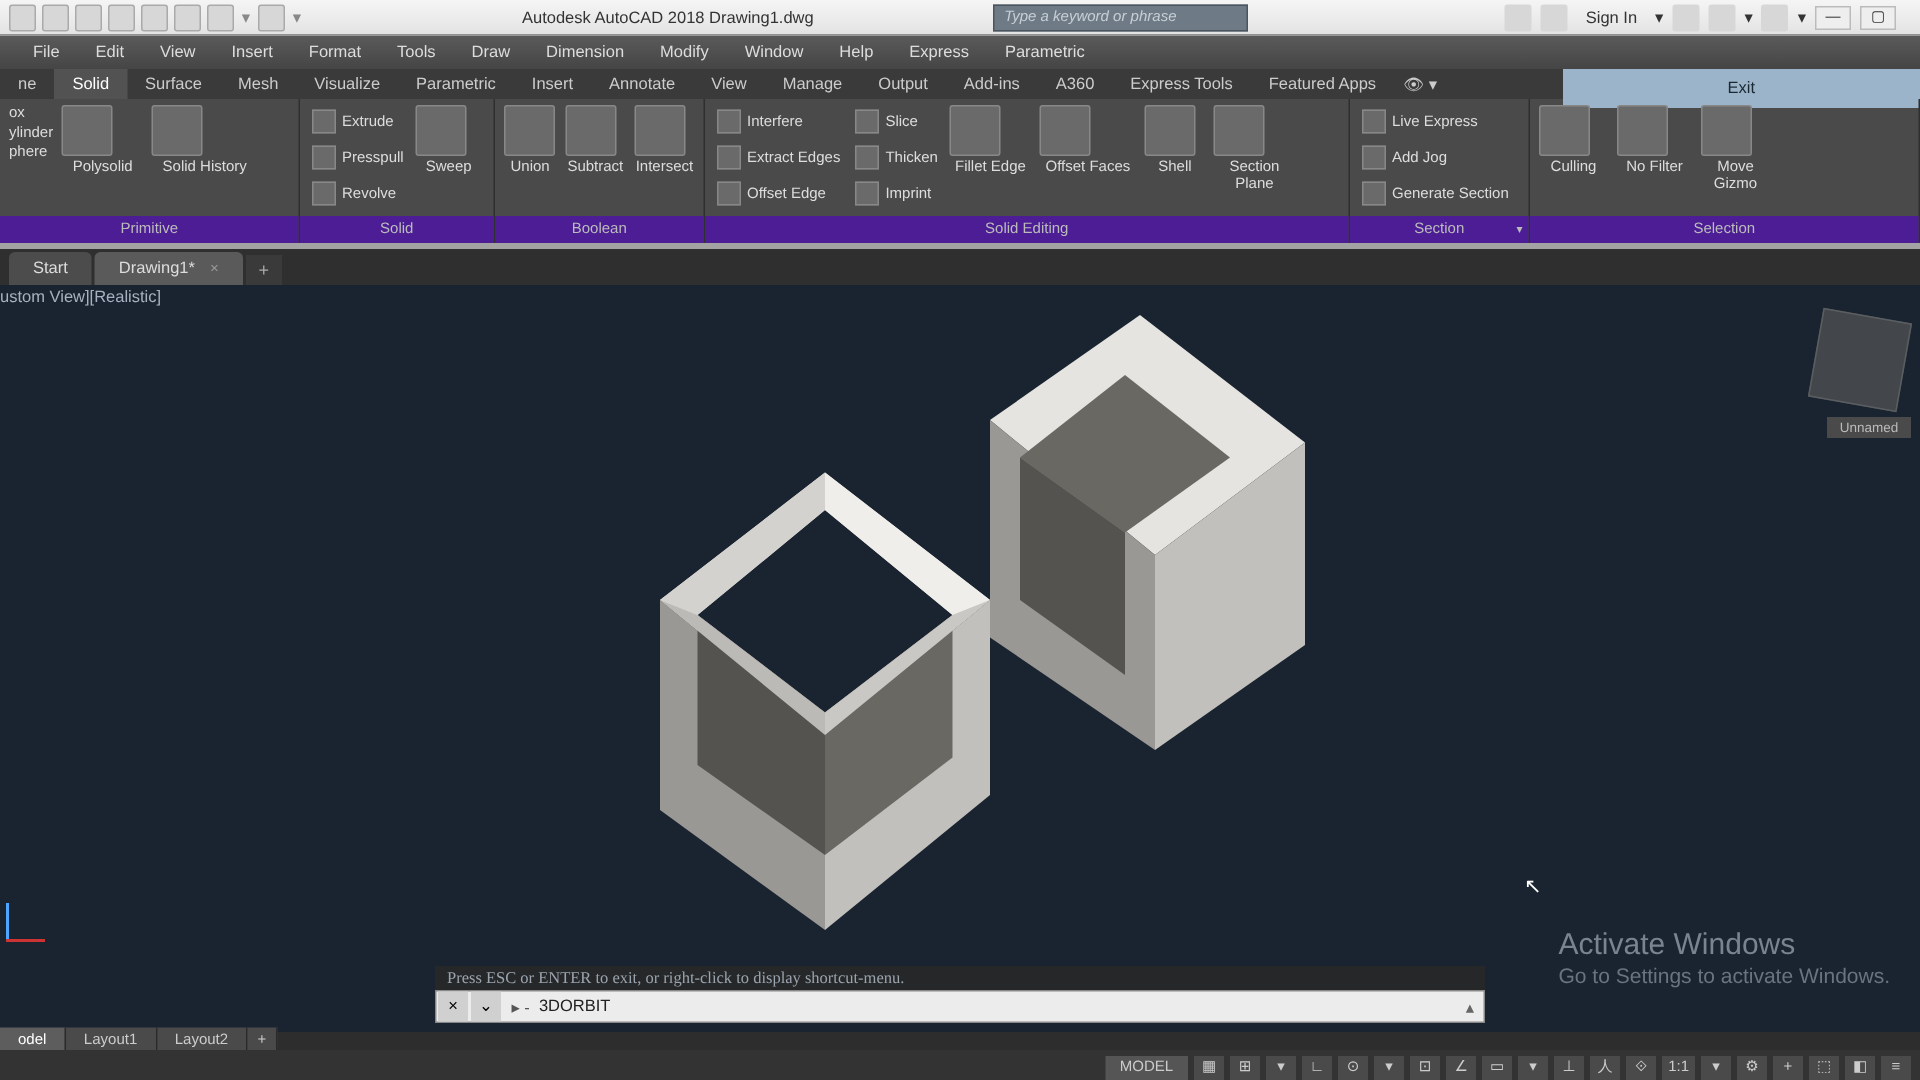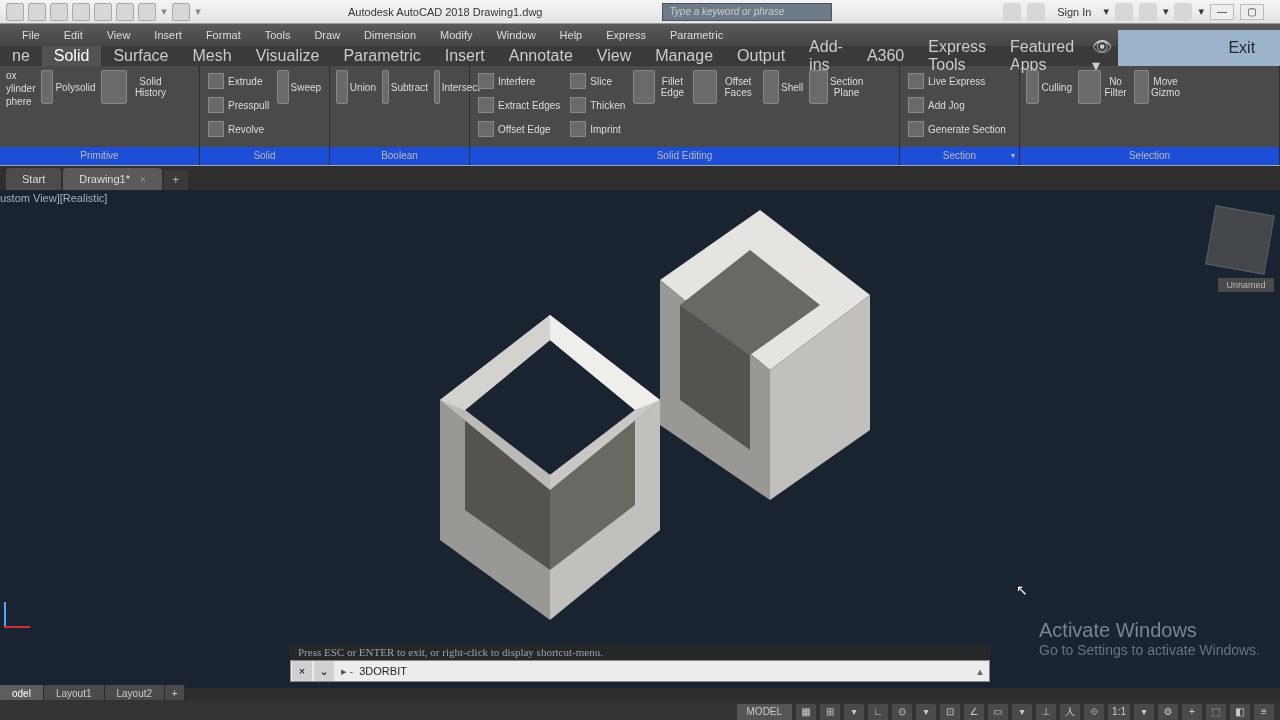--- a/index.html
+++ b/index.html
@@ -15,32 +15,32 @@
 .title-right { margin-left: auto; display: flex; gap: 6px; align-items: center; padding-right: 16px; }
 .title-right .ic { width: 18px; height: 18px; background: #d7d7d7; border-radius: 2px; }
 .signin { font-size: 11px; color: #333; padding: 0 6px; }
 .winbtn { width: 24px; height: 16px; background: #eee; border: 1px solid #bbb; text-align: center; font-size: 10px; line-height: 14px; }
 
 
 .menubar { height: 22px; background: linear-gradient(#5a5a5a,#454545); display: flex; align-items: center; padding: 0 10px; font-size: 11px; color: #ddd; }
 .menubar span { padding: 0 12px; cursor: pointer; }
 
 
-.ribtabs { height: 20px; background: #3a3a3a; display: flex; align-items: flex-end; font-size: 16px; color: #ccc; }
+.ribtabs { height: 20px; background: #3a3a3a; display: flex; align-items: flex-start; font-size: 11px; color: #ccc; }
 .ribtabs span { padding: 0 12px; cursor: pointer; height: 100%; display: flex; align-items: center; }
 .ribtabs span.active { background: #525252; color: #fff; }
-.ribtabs .exit { margin-left: auto; background: #9bb4c9; color: #1a2833; padding: 2px 110px; height: 36px; }
-
-
-.ribbon { height: 100px; background: #4a4a4a; display: flex; color: #ddd; font-size: 10px; border-bottom: 1px solid #a3a3a3; }
+.ribtabs .exit { margin-left: auto; background: #9bb4c9; color: #1a2833; padding: 2px 110px; height: 26px; }
+
+
+.ribbon { height: 100px; background: #4a4a4a; display: flex; color: #ddd; font-size: 10px; border-bottom: 4px solid #a3a3a3; }
 .panel { border-right: 1px solid #2f2f2f; display: flex; flex-direction: column; }
 .panel-body { flex: 1; display: flex; align-items: flex-start; padding: 4px 6px; gap: 6px; }
-.panel-title { height: 18px; background: #1d4ed8; text-align: center; font-size: 10px; color: #bbb; line-height: 18px; position: relative; }
+.panel-title { height: 18px; background: #4c1d95; text-align: center; font-size: 10px; color: #bbb; line-height: 18px; position: relative; }
 .panel-title.dd::after { content: "▾"; position: absolute; right: 4px; font-size: 8px; }
-.bigbtn { width: 54px; display: flex; flex-direction: row; align-items: center; gap: 2px; cursor: pointer; }
+.bigbtn { width: 54px; display: flex; flex-direction: column; gap: 2px; cursor: pointer; }
 .bigbtn .ico { width: 34px; height: 34px; background: #6a6a6a; border: 1px solid #888; border-radius: 2px; }
 .bigbtn .lbl { text-align: center; font-size: 10px; line-height: 11px; }
 .smallbtn { display: flex; align-items: center; gap: 4px; height: 22px; cursor: pointer; padding: 0 2px; }
 .smallbtn .ico { width: 16px; height: 16px; background: #6a6a6a; border: 1px solid #888; }
 .col { display: flex; flex-direction: column; gap: 2px; }
 .firstcol { display: flex; flex-direction: column; gap: 2px; font-size: 10px; }
 
 
 .filetabs { height: 24px; background: #2f2f2f; display: flex; align-items: flex-end; padding-left: 6px; }
 .ftab { height: 22px; padding: 0 16px; background: #4c4c4c; color: #ddd; font-size: 11px; display: flex; align-items: center; border-radius: 4px 4px 0 0; margin-right: 2px; cursor: pointer; }

